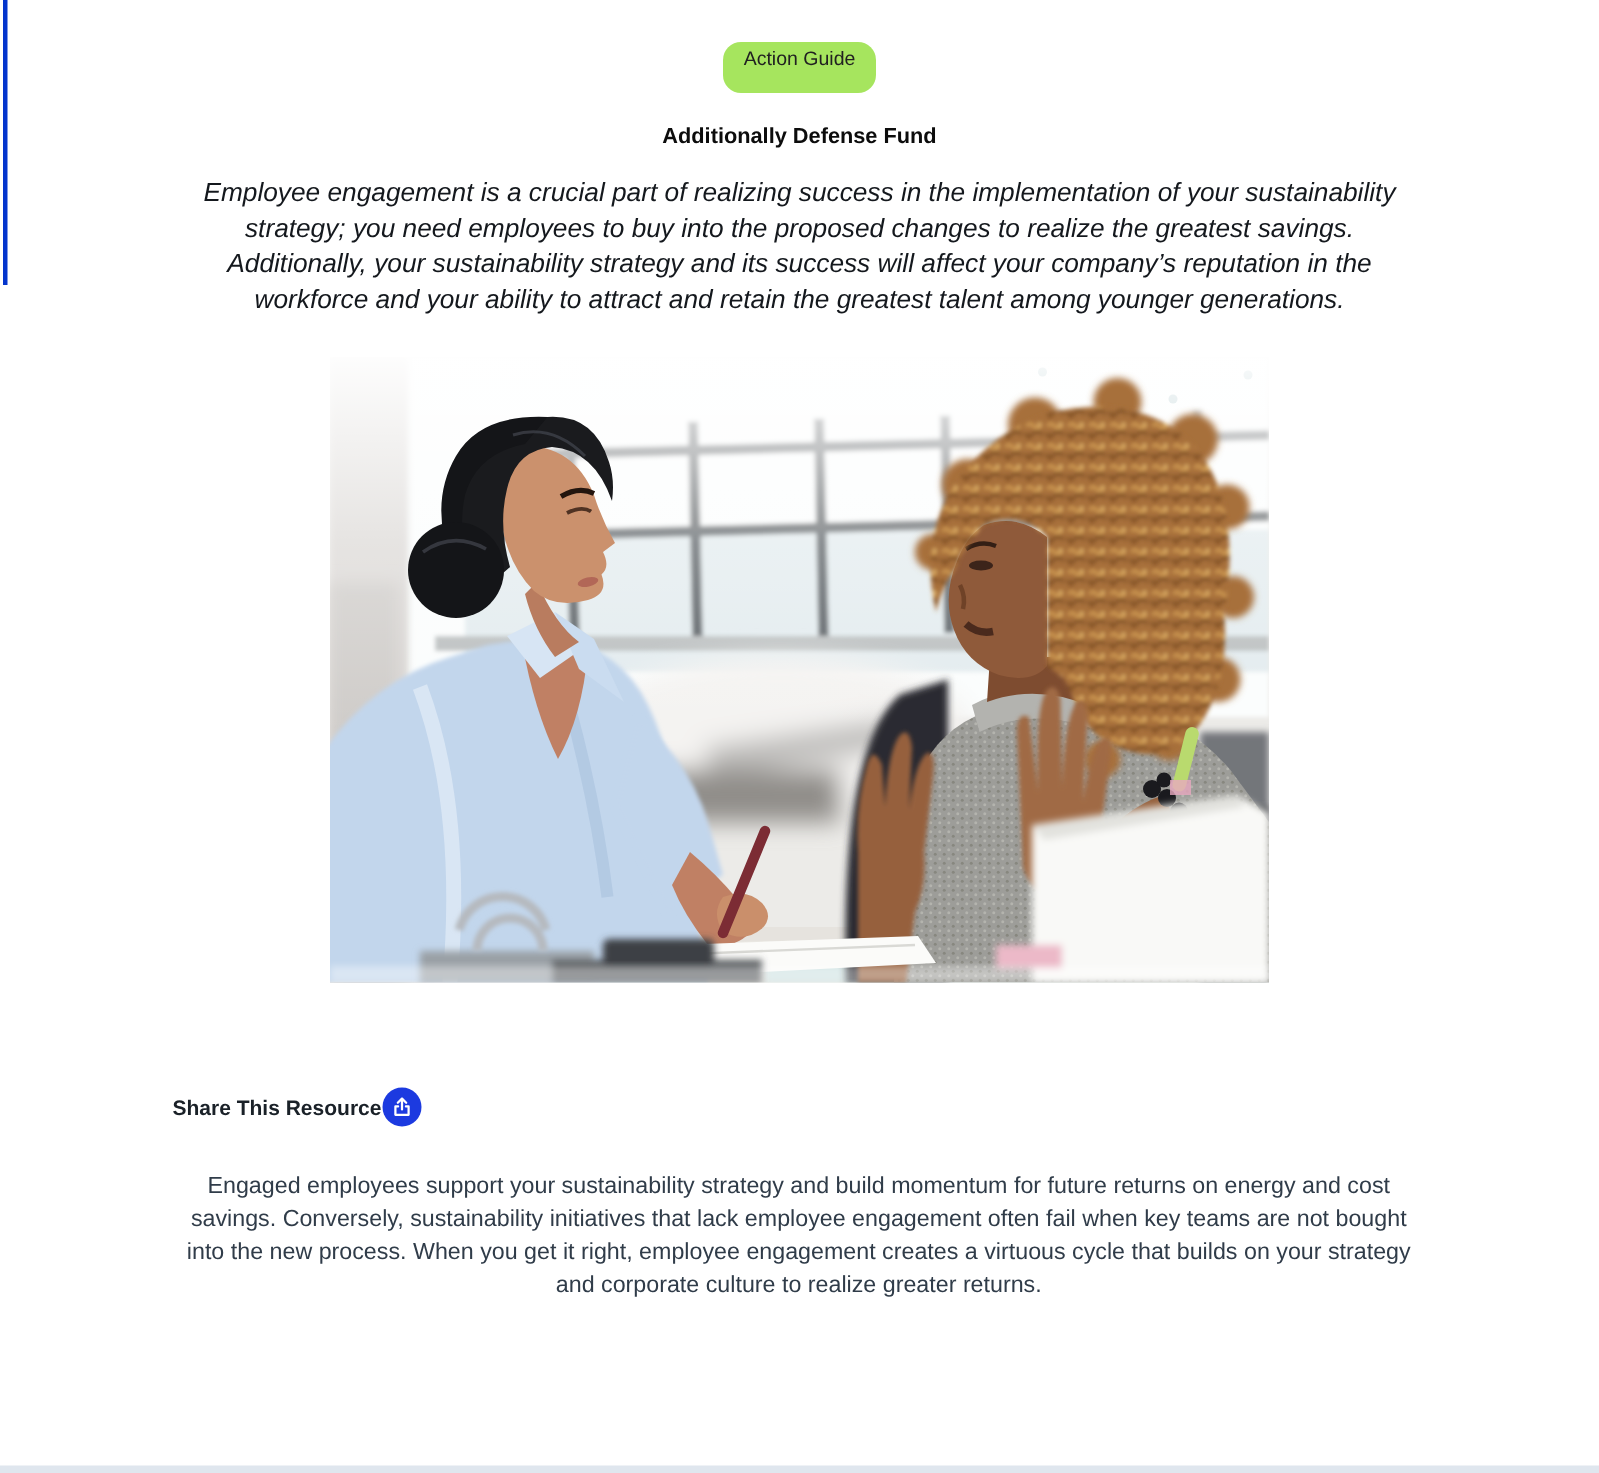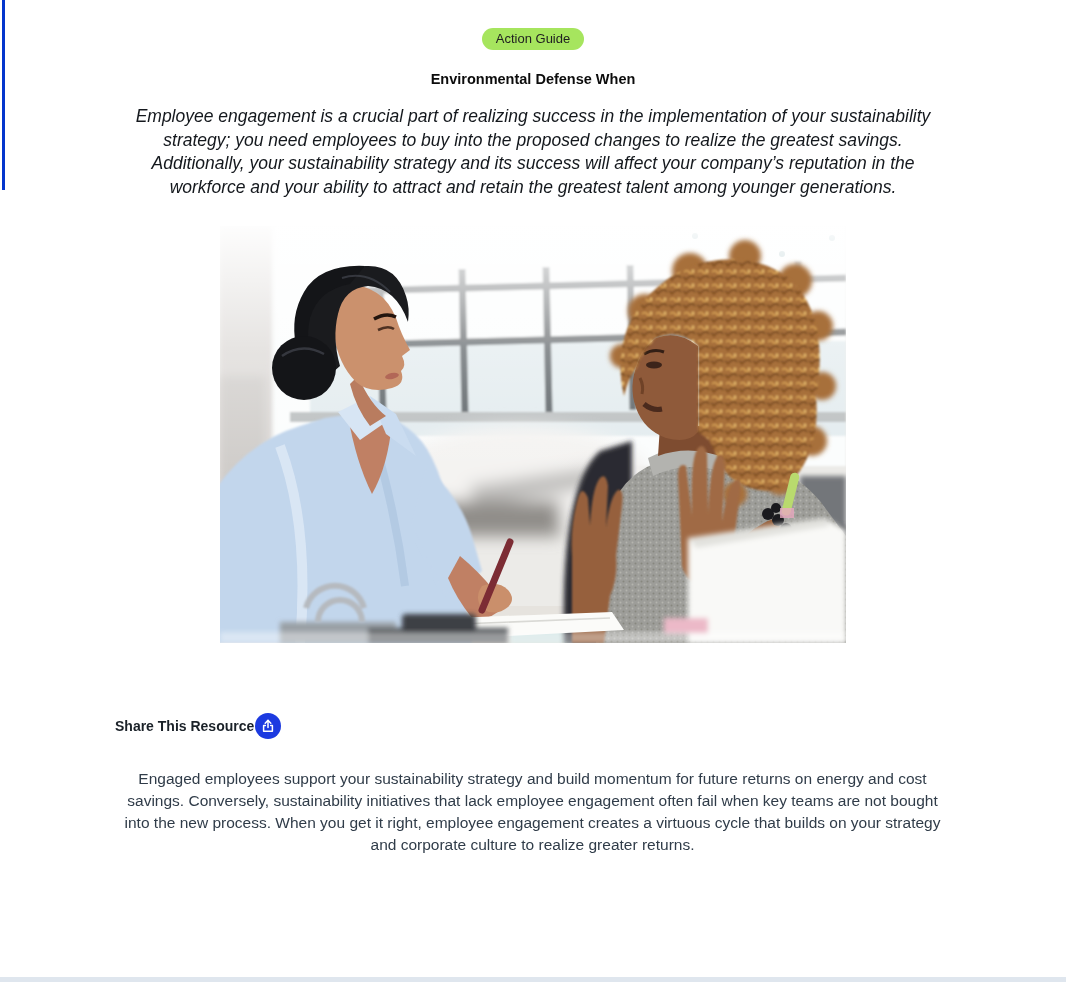--- a/index.html
+++ b/index.html
@@ -12,21 +12,21 @@
     --footer-band:#dfe6ee;
   }
   *{box-sizing:border-box;}
   html,body{margin:0;padding:0;background:#ffffff;}
   body{font-family:"Liberation Sans","DejaVu Sans",sans-serif;}
   .page{position:relative;width:1066px;height:982px;background:#ffffff;overflow:hidden;}
 
   .left-rule{position:absolute;left:2px;top:0;width:3px;height:190px;background:var(--left-rule);}
 
   .badge-row{padding-top:28px;text-align:center;}
-  .badge{display:inline-block;height:22px;line-height:22px;padding:0 14px;border-radius:12px;
+  .badge{display:inline-block;height:34px;line-height:22px;padding:0 14px;border-radius:12px;
          background:var(--badge-bg);color:var(--badge-text);font-size:13px;}
 
   .title-row{margin-top:11px;text-align:center;line-height:58px;height:58px;}
   .title{display:inline-block;font-size:57px;font-weight:700;color:#000;
          letter-spacing:-2px;transform:scaleX(0.78);transform-origin:center;
          -webkit-text-stroke:1.8px #000;white-space:nowrap;}
 
   .subtitle{margin-top:21px;text-align:center;font-size:14.5px;font-weight:700;color:#0c0c0c;}
 
   .intro{width:812px;margin:18px auto 0;text-align:center;font-size:17.5px;line-height:23.5px;
@@ -49,21 +49,21 @@
 
 <div class="page">
 
   <div class="left-rule"></div>
 
   <div class="badge-row">
     <span class="badge">Action Guide</span>
   </div>
 
 
-  <div class="subtitle">Environmental Defense When</div>
+  <div class="subtitle">Additionally Defense Fund</div>
 
   <p class="intro">Employee engagement is a crucial part of realizing success in the implementation of your sustainability strategy; you need employees to buy into the proposed changes to realize the greatest savings. Additionally, your sustainability strategy and its success will affect your company’s reputation in the workforce and your ability to attract and retain the greatest talent among younger generations.</p>
 
   <svg class="hero" viewBox="0 0 626 417" preserveAspectRatio="none" role="img">
     <defs>
       <filter id="b1" x="-20%" y="-20%" width="140%" height="140%">
           <feGaussianBlur stdDeviation="1.3"></feGaussianBlur>
         </filter>
       <filter id="b2" x="-30%" y="-30%" width="160%" height="160%">
           <feGaussianBlur stdDeviation="2.5"></feGaussianBlur>

